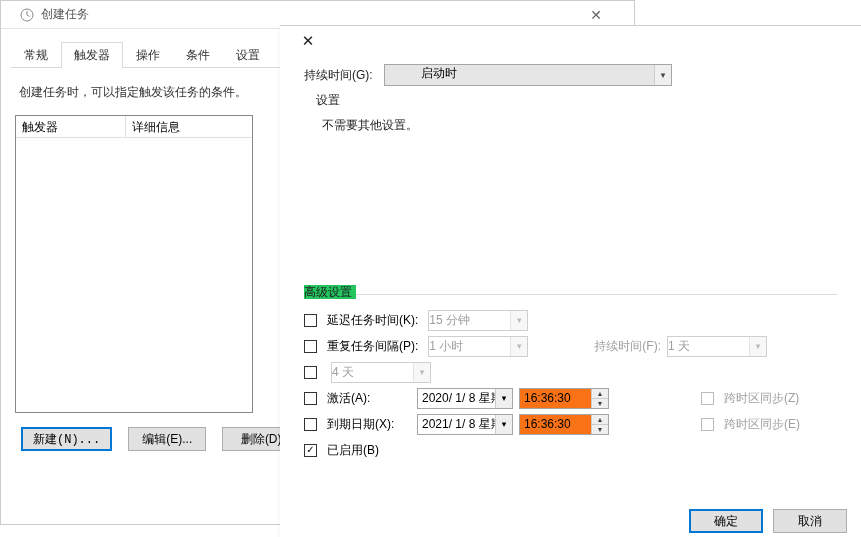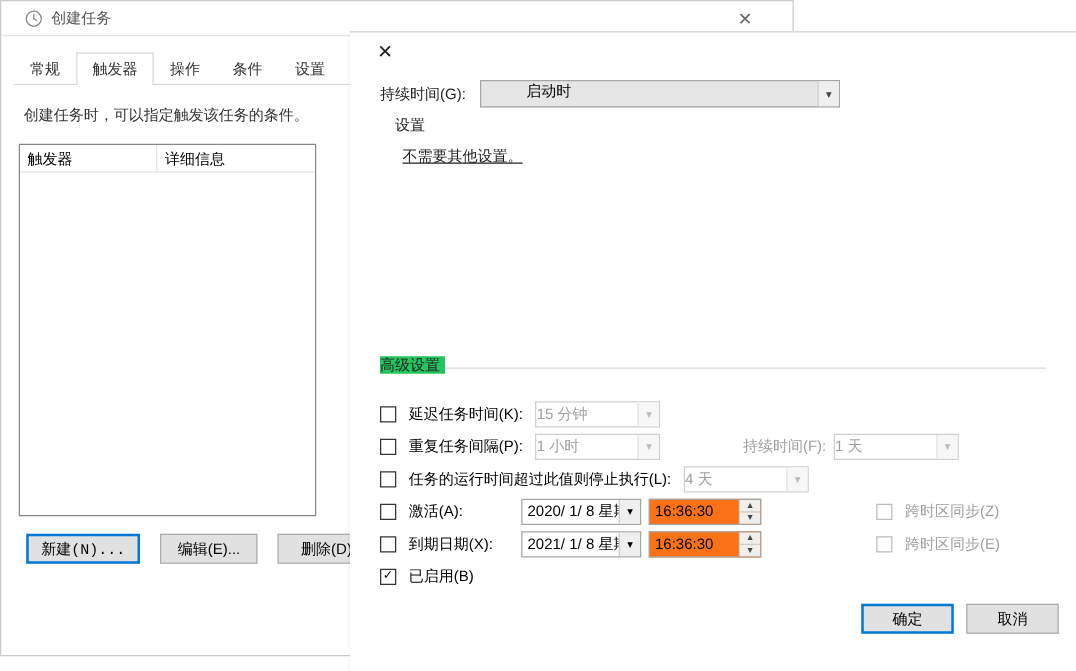--- a/index.html
+++ b/index.html
@@ -140,41 +140,41 @@
   select.combo, .combo {
     height: 22px;
     border: 1px solid #a6a6a6;
     background: #e6e6e6;
     font: inherit;
     padding: 0 4px;
   }
   .combo.wide { width: 288px; }
 
   .settings-label { margin: 2px 0 4px 12px; color: #222; }
-  .settings-msg { margin: 8px 0 0 18px; color: #222; text-decoration: underline; }
+  .settings-msg { margin: 8px 0 0 18px; color: #222; }
 
   .group-title {
     margin-top: 150px;
     color: #222;
   }
   .group-title span {
     background: #22c55e;
     position: relative;
     z-index: 1;
     padding-right: 4px;
   }
   .group-title::after {
     content: "";
     display: block;
     border-top: 1px solid #dcdcdc;
     margin-top: -7px;
     margin-left: 52px;
   }
 
-  .adv { margin-top: 23px; }
+  .adv { margin-top: 12px; }
   .adv .arow {
     display: flex;
     align-items: center;
     height: 26px;
     gap: 6px;
   }
   .cb {
     width: 13px; height: 13px;
     border: 1px solid #333;
     background: #fff;
@@ -275,21 +275,21 @@
 
   .indent-note {
     margin-left: 42px;
     display: flex;
     align-items: center;
     color: #a0a0a0;
   }
 
   .footer {
     position: absolute;
-    right: 14px; bottom: 30px;
+    right: 14px; bottom: 4px;
     display: flex;
     gap: 10px;
   }
   .footer .win-btn { min-width: 74px; }
 </style>
 </head>
 <body>
 
 <div class="parent-dialog">
   <div class="titlebar">
@@ -370,21 +370,20 @@
         <span class="dur-label">持续时间(F):</span>
         <div class="small-combo disabled">
           <span>1 天</span>
           <span class="arrow">▾</span>
         </div>
       </div>
 
 
       <div class="arow">
         <span class="cb"></span>
-        <span>任务的运行时间超过此值则停止执行(L):</span>
         <div class="small-combo disabled" style="margin-left:4px;">
           <span>4 天</span>
           <span class="arrow">▾</span>
         </div>
       </div>
 
       <div class="arow">
         <span class="cb"></span>
         <span style="width:84px;">激活(A):</span>
         <div class="date-field">

